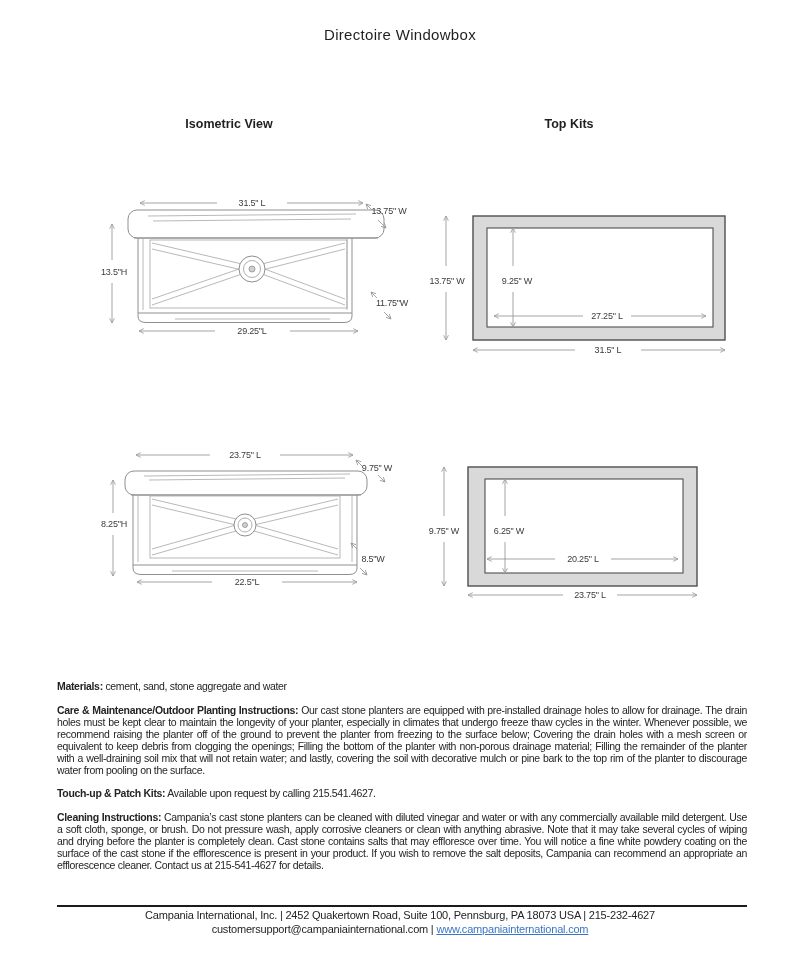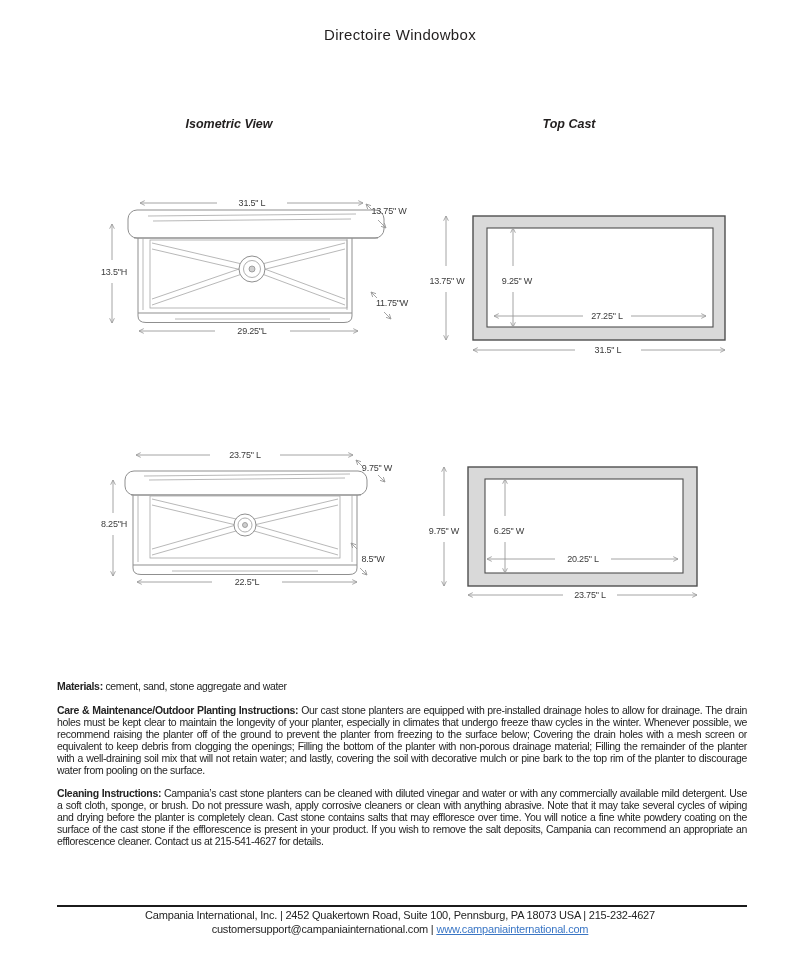--- a/index.html
+++ b/index.html
@@ -6,21 +6,21 @@
   .page {
     position:relative; width:800px; height:960px; background:#ffffff;
     font-family:"Liberation Sans", sans-serif; color:#232323; overflow:hidden;
   }
   .page-title {
     position:absolute; top:26px; left:0; width:100%; margin:0;
     text-align:center; font-size:15px; font-weight:normal; color:#221f1f; letter-spacing:0.3px;
   }
   .view-label {
     position:absolute; top:117px; width:200px; text-align:center;
-    font-weight:bold; font-size:12.5px; color:#221f1f;font-style:italic;
+    font-weight:bold; font-size:12.5px; color:#221f1f;
   }
   .view-label.iso { left:129px; }
   .view-label.top { left:469px; }
 
   svg.drawing { position:absolute; overflow:visible; }
   svg.drawing text { font-family:"Liberation Sans", sans-serif; font-size:9px; fill:#3b3b3b; letter-spacing:-0.2px; }
   .ln  { stroke:#8f8f8f; stroke-width:1; fill:none; }
   .ln2 { stroke:#a6a6a6; stroke-width:0.8; fill:none; }
   .dim { stroke:#9a9a9a; stroke-width:0.9; fill:none; }
   .wall   { fill:#d9d9d9; stroke:#4f4f4f; stroke-width:1.4; }
@@ -45,21 +45,21 @@
   .footer .link { color:#3a76c5; text-decoration:underline; cursor:pointer;margin-top:36px; }
 </style>
 </head>
 <body>
 
 <div class="page">
 
   <h1 class="page-title">Directoire Windowbox</h1>
 
   <div class="view-label iso">Isometric View</div>
-  <div class="view-label top">Top Cast</div>
+  <div class="view-label top">Top Kits</div>
 
   <svg class="drawing" style="left:100px; top:195px;" width="315" height="145" viewBox="0 0 315 145">
     <defs>
       <marker id="m1" viewBox="0 0 8 8" refX="7" refY="4" markerWidth="7" markerHeight="7" orient="auto-start-reverse">
         <path d="M1,1 L7,4 L1,7" fill="none" stroke="#9a9a9a" stroke-width="1.1"></path>
       </marker>
     </defs>
     <g>
       <rect class="ln" x="28" y="15" width="256" height="28" rx="9"></rect>
       <path class="ln2" d="M48,21 L256,19"></path>
@@ -202,20 +202,21 @@
       <text x="158" y="112" text-anchor="middle">20.25" L</text>
       <line class="dim" x1="138" y1="145" x2="43" y2="145" marker-end="url(#m4)"></line>
       <line class="dim" x1="192" y1="145" x2="272" y2="145" marker-end="url(#m4)"></line>
       <text x="165" y="148" text-anchor="middle">23.75" L</text>
     </g>
   </svg>
 
   <div class="textblock">
     <p><b>Materials:</b><span> cement, sand, stone aggregate and water</span></p>
     <p><b>Care &amp; Maintenance/Outdoor Planting Instructions:</b><span> Our cast stone planters are equipped with pre-installed drainage holes to allow for drainage. The drain holes must be kept clear to maintain the longevity of your planter, especially in climates that undergo freeze thaw cycles in the winter.  Whenever possible, we recommend raising the planter off of the ground to prevent the planter from freezing to the surface below; Covering the drain holes with a mesh screen or equivalent to keep debris from clogging the openings; Filling the bottom of the planter with non-porous drainage material; Filling the remainder of the planter with a well-draining soil mix that will not retain water; and lastly, covering the soil with decorative mulch or pine bark to the top rim of the planter to discourage water from pooling on the surface.</span></p>
+    <p><b>Touch-up &amp; Patch Kits:</b><span> Available upon request by calling 215.541.4627.</span></p>
     <p><b>Cleaning Instructions:</b><span> Campania’s cast stone planters can be cleaned with diluted vinegar and water or with any commercially available mild detergent. Use a soft cloth, sponge, or brush. Do not pressure wash, apply corrosive cleaners or clean with anything abrasive. Note that it may take several cycles of wiping and drying before the planter is completely clean. Cast stone contains salts that may effloresce over time. You will notice a fine white powdery coating on the surface of the cast stone if the efflorescence is present in your product. If you wish to remove the salt deposits, Campania can recommend an appropriate an efflorescence cleaner. Contact us at 215-541-4627 for details.</span></p>
   </div>
 
   <div class="footer-rule"></div>
   <div class="footer">
     <div>Campania International, Inc. | 2452 Quakertown Road, Suite 100, Pennsburg, PA 18073 USA | 215-232-4627</div>
     <div><span>customersupport@campaniainternational.com</span><span> | </span><a class="link">www.campaniainternational.com</a></div>
   </div>
 
 </div>

